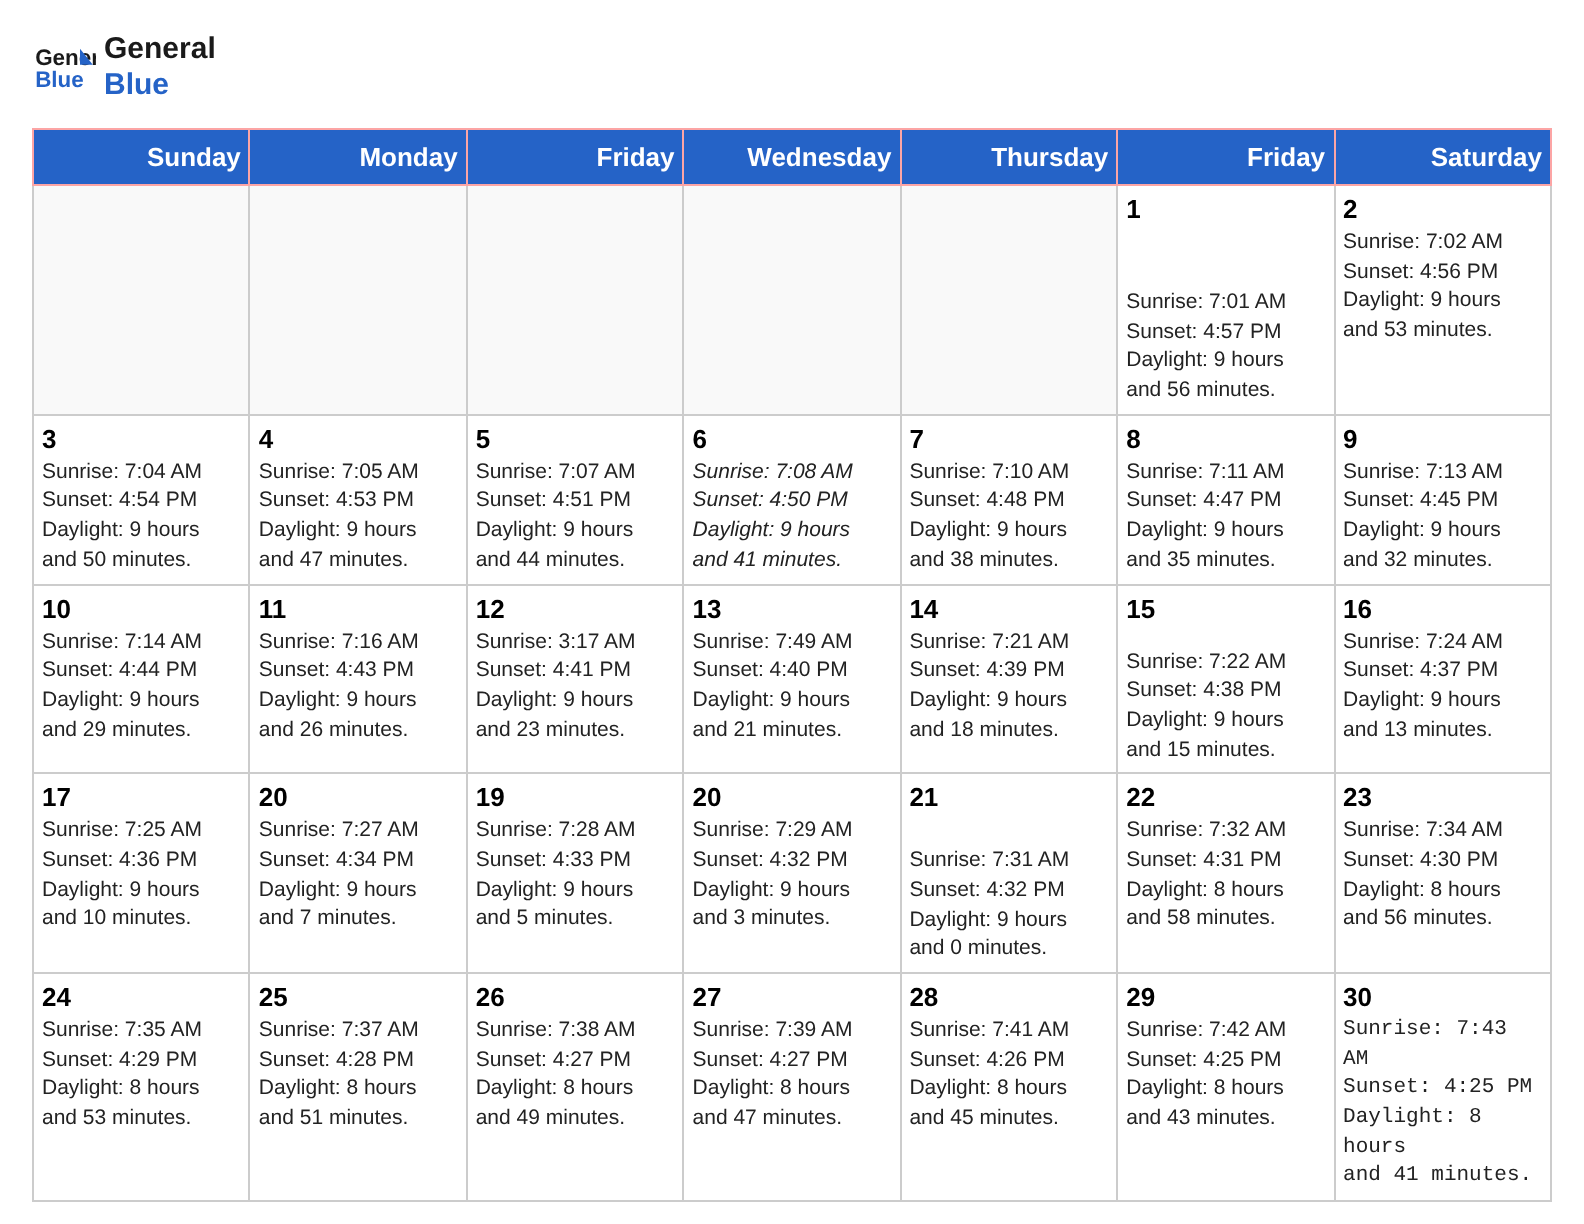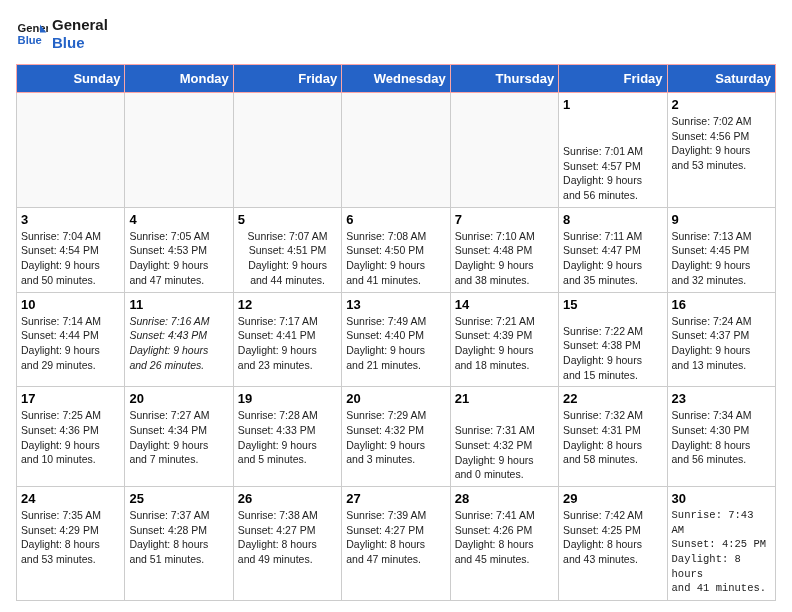--- a/index.html
+++ b/index.html
@@ -134,28 +134,28 @@
         </td>
         <td>
           <div class="day-number">4</div>
           <div class="day-info" style="white-space: pre-line;">Sunrise: 7:05 AM
 Sunset: 4:53 PM
 Daylight: 9 hours
 and 47 minutes.</div>
         </td>
         <td>
           <div class="day-number">5</div>
-          <div class="day-info" style="white-space: pre-line; text-align: center;">Sunrise: 7:07 AM
+          <div class="day-info" style="white-space: pre-line;">Sunrise: 7:07 AM
 Sunset: 4:51 PM
 Daylight: 9 hours
 and 44 minutes.</div>
         </td>
         <td>
           <div class="day-number">6</div>
-          <div class="day-info" style="white-space: pre-line;">Sunrise: 7:08 AM
+          <div class="day-info" style="white-space: pre-line; font-style: italic;">Sunrise: 7:08 AM
 Sunset: 4:50 PM
 Daylight: 9 hours
 and 41 minutes.</div>
         </td>
         <td>
           <div class="day-number">7</div>
           <div class="day-info" style="white-space: pre-line;">Sunrise: 7:10 AM
 Sunset: 4:48 PM
 Daylight: 9 hours
 and 38 minutes.</div>
@@ -178,28 +178,28 @@
       <tr>
         <td>
           <div class="day-number">10</div>
           <div class="day-info" style="white-space: pre-line;">Sunrise: 7:14 AM
 Sunset: 4:44 PM
 Daylight: 9 hours
 and 29 minutes.</div>
         </td>
         <td>
           <div class="day-number">11</div>
-          <div class="day-info" style="white-space: pre-line; font-style: italic;">Sunrise: 7:16 AM
+          <div class="day-info" style="white-space: pre-line;">Sunrise: 7:16 AM
 Sunset: 4:43 PM
 Daylight: 9 hours
 and 26 minutes.</div>
         </td>
         <td>
           <div class="day-number">12</div>
-          <div class="day-info" style="white-space: pre-line;">Sunrise: 7:17 AM
+          <div class="day-info" style="white-space: pre-line;">Sunrise: 3:17 AM
 Sunset: 4:41 PM
 Daylight: 9 hours
 and 23 minutes.</div>
         </td>
         <td>
           <div class="day-number">13</div>
           <div class="day-info" style="white-space: pre-line;">Sunrise: 7:49 AM
 Sunset: 4:40 PM
 Daylight: 9 hours
 and 21 minutes.</div>

